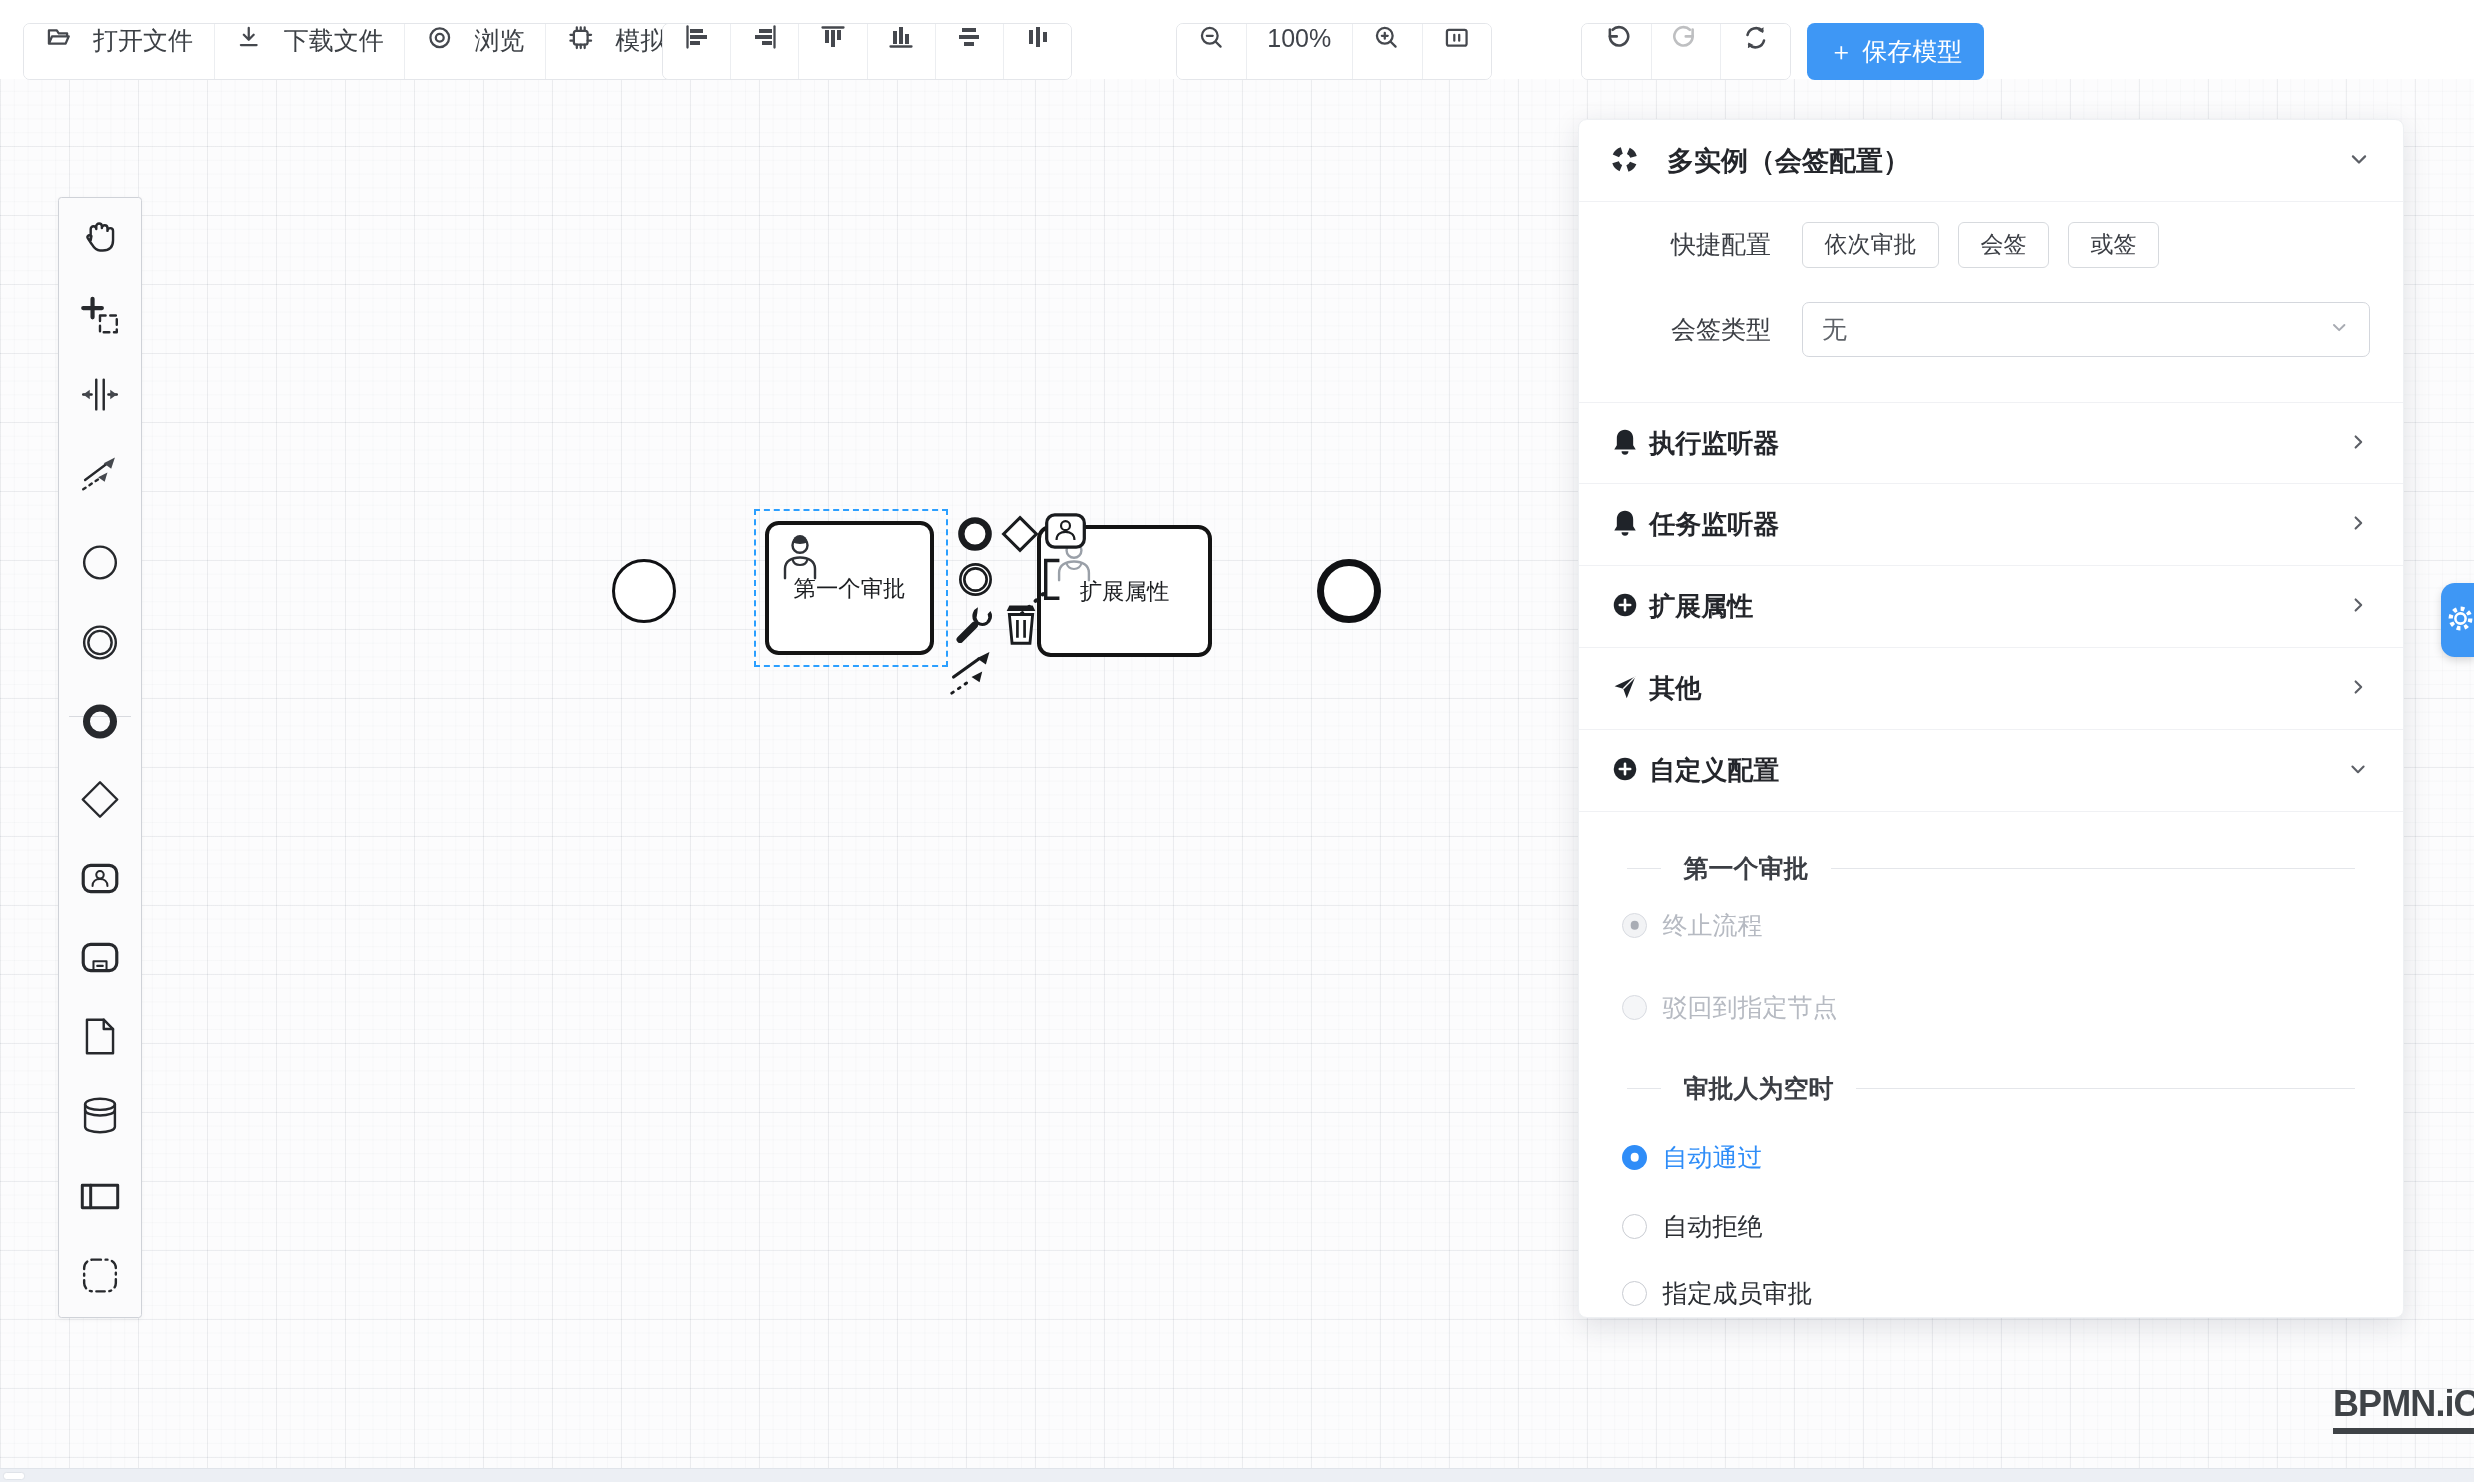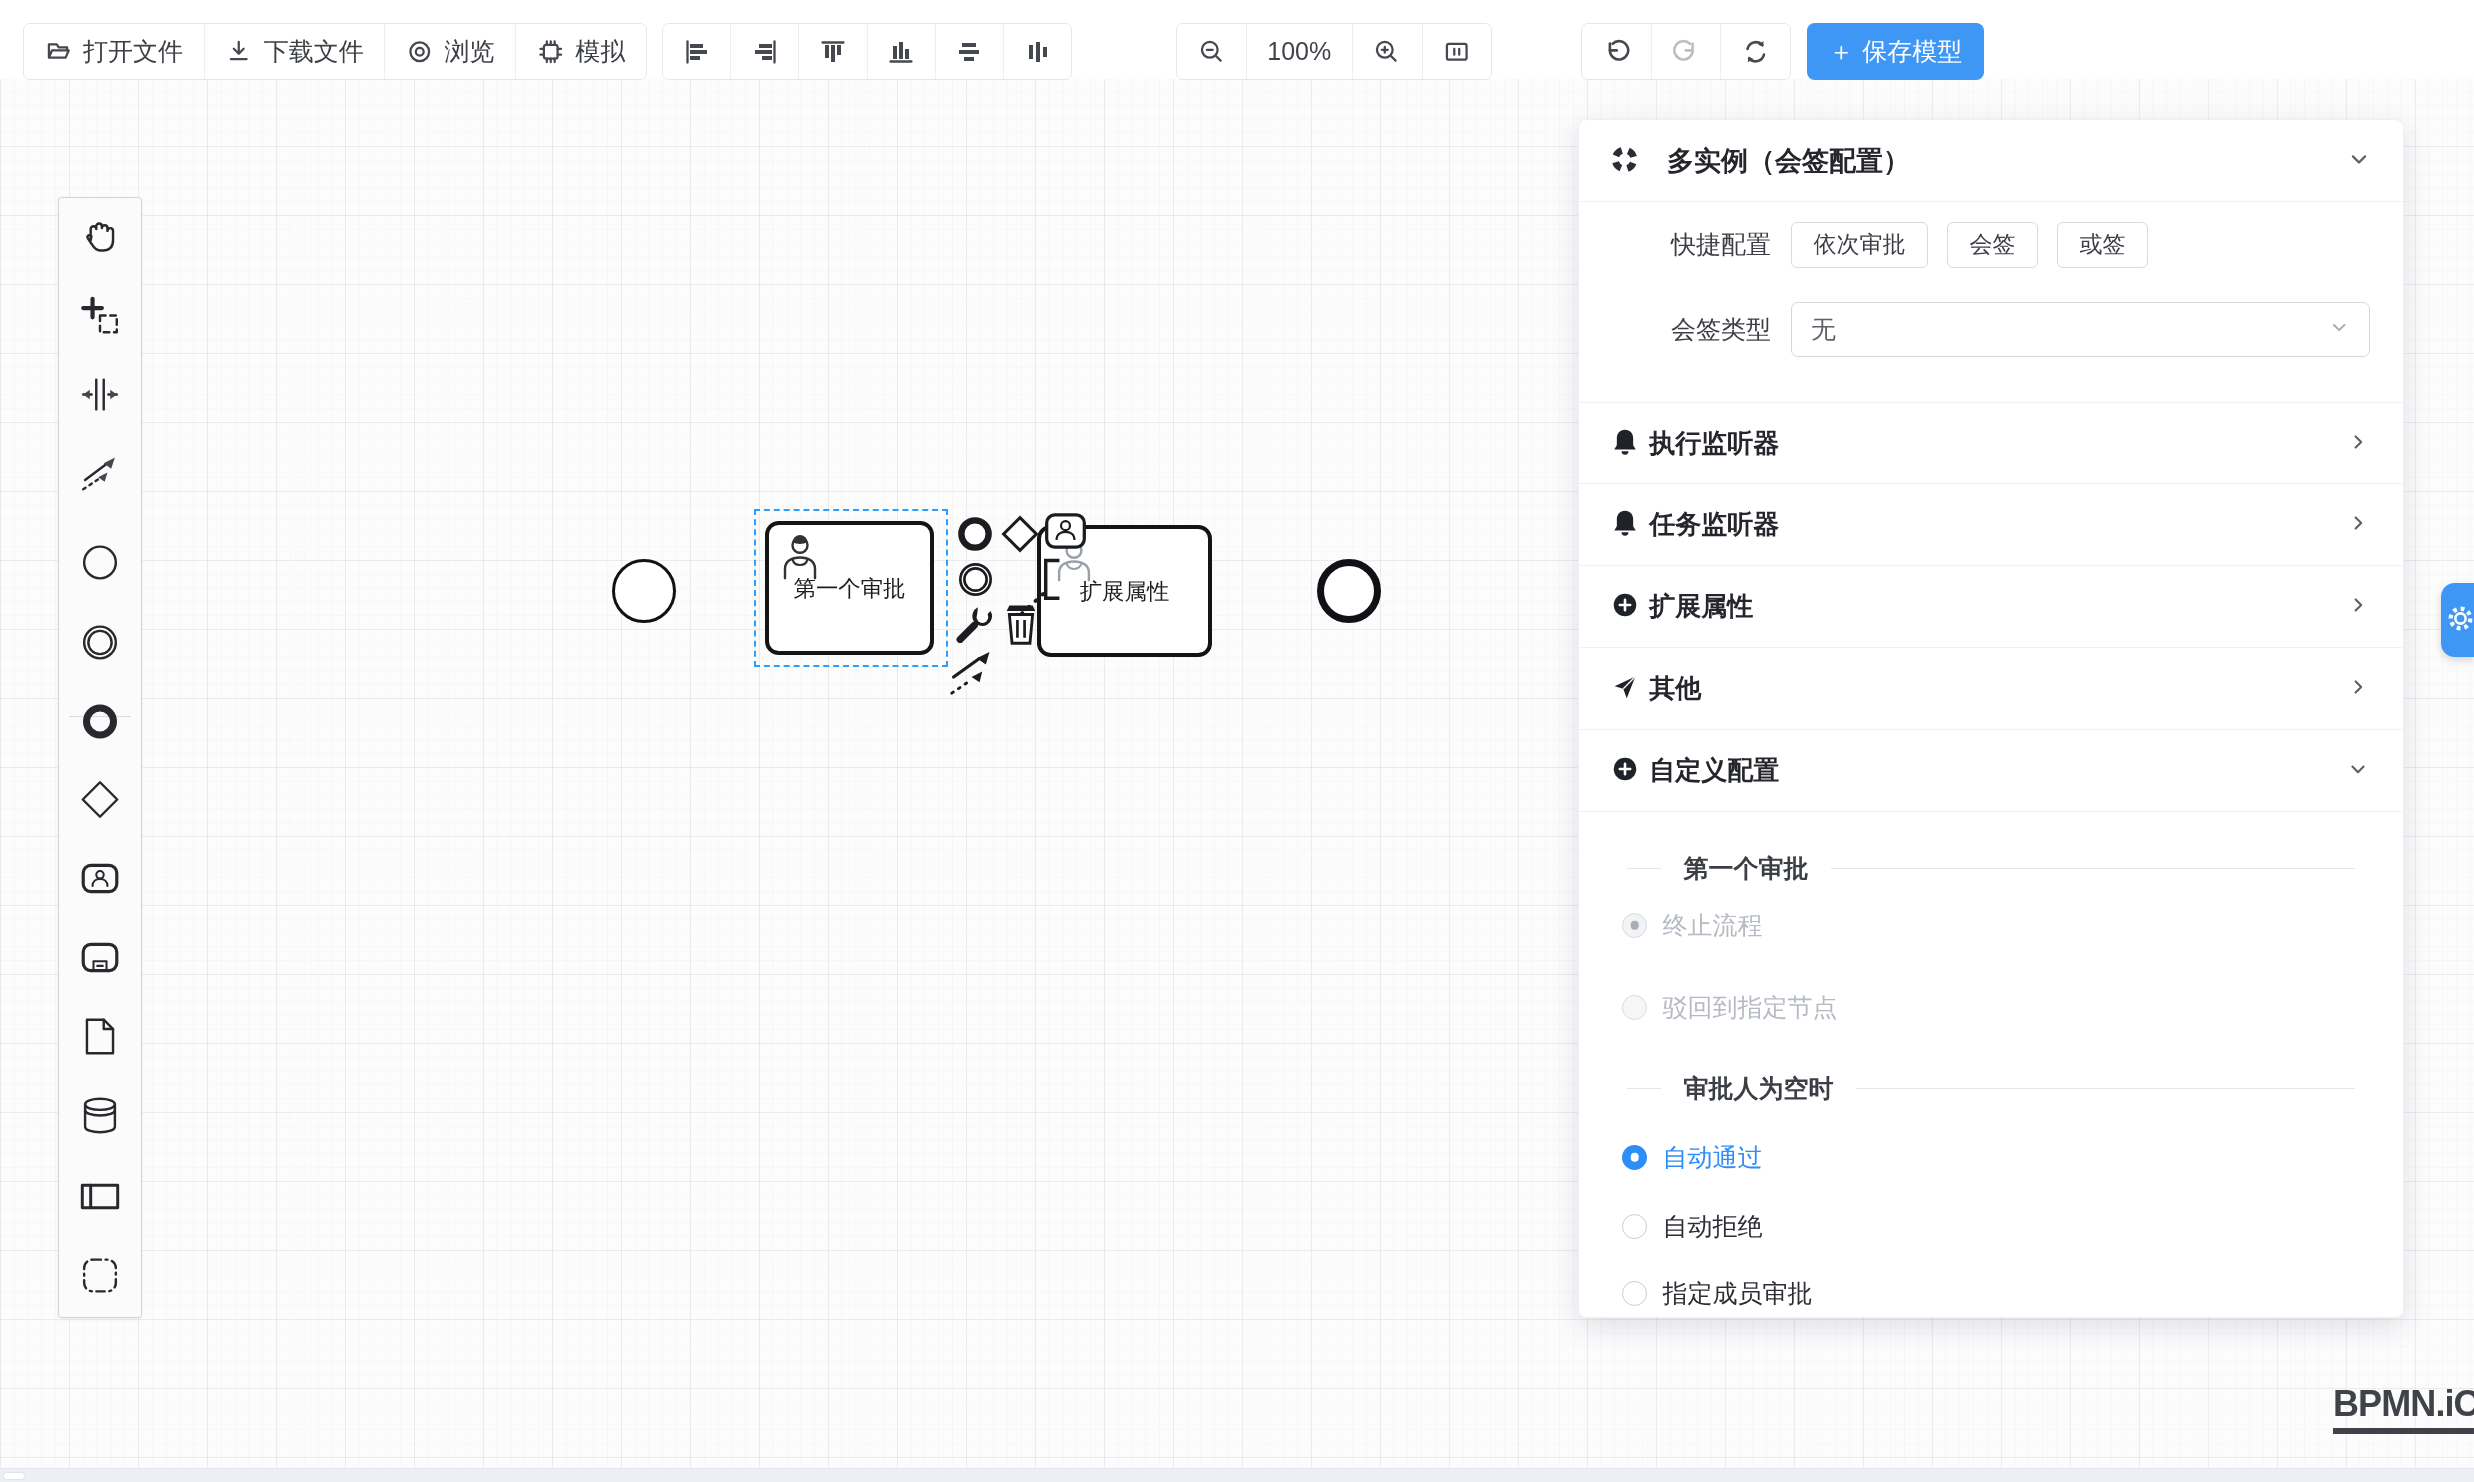--- a/index.html
+++ b/index.html
@@ -17,21 +17,21 @@
       linear-gradient(to right, rgba(70,80,100,0.028) 0.9px, transparent 0.9px),
       linear-gradient(to bottom, rgba(70,80,100,0.028) 0.9px, transparent 0.9px);
     background-size:69px 69px,69px 69px,13.8px 13.8px,13.8px 13.8px;
     background-position:0 77px,0 77px,0 77px,0 77px;
   }
   .canvas::before { content:""; position:absolute; left:0; top:0; right:0; height:79px; background:#fff; }
 
   
   .tb-group { position:absolute; top:23px; height:57px; display:flex; align-items:stretch;
     background:#fff; border:1.3px solid #e4e6ea; border-radius:6.9px; overflow:hidden; }
-  .tb-btn { display:flex; align-items:center; justify-content:center; gap:11px;
+  .tb-btn { display:flex; justify-content:center; gap:21px;
     padding:0 20.6px; border-left:1.3px solid #eceef1; cursor:pointer;
     font-size:25px; color:#3c4045; font-weight:500; white-space:nowrap; background:#fff; }
   .tb-btn:first-child { border-left:none; }
   .tb-btn svg { display:block; }
   .tb-ico { stroke:#45484e; fill:none; stroke-width:2.3; stroke-linecap:round; stroke-linejoin:round; }
   .tb-fill { fill:#45484e; }
   .zoom-val { font-size:25px; color:#3f434a; }
   .disabled-ico { opacity:.35; }
 
   .save-btn { position:absolute; left:1807px; top:23px; width:177px; height:57px;
@@ -66,21 +66,21 @@
     background:#fff; border-radius:8.6px; border:0.9px solid #eef0f3;
     box-shadow:0 8.6px 29px rgba(30,40,60,.13); overflow:hidden; }
   .panel-header { position:absolute; left:0; top:0; width:100%; height:82px;
     display:flex; align-items:center; padding:0 31px; gap:28px;
     border-bottom:1.3px solid #f0f1f4; cursor:pointer; }
   .panel-title { font-size:27px; font-weight:700; color:#24262b; }
   .chev { stroke:#5c5f66; fill:none; stroke-width:2.6; stroke-linecap:round; stroke-linejoin:round; }
   .spacer { flex:1; }
 
   .form-row { position:absolute; left:0; width:100%; display:flex; align-items:center; padding:0 33px; }
-  .form-label { width:159px; text-align:right; margin-right:20px; font-size:25px; color:#3b3e44; flex:none; }
+  .form-label { width:159px; text-align:right; margin-right:31px; font-size:25px; color:#3b3e44; flex:none; }
   .q-btn { height:46px; padding:0 21.5px; margin-right:19px; display:flex; align-items:center;
     background:#fff; border:1.3px solid #d7dade; border-radius:6px;
     font-size:23px; color:#3b3e44; cursor:pointer; }
   .select { flex:1; height:55px; border:1.3px solid #d4d7dd; border-radius:6.9px;
     display:flex; align-items:center; padding:0 19px; cursor:pointer; background:#fff; }
   .select-value { flex:1; font-size:25px; color:#5f6369; }
 
   .sections { position:absolute; left:0; top:282px; width:100%; }
   .sec-row { height:82px; display:flex; align-items:center; gap:11.2px; padding:0 33px;
     border-bottom:1.3px solid #f0f1f4; cursor:pointer; }

